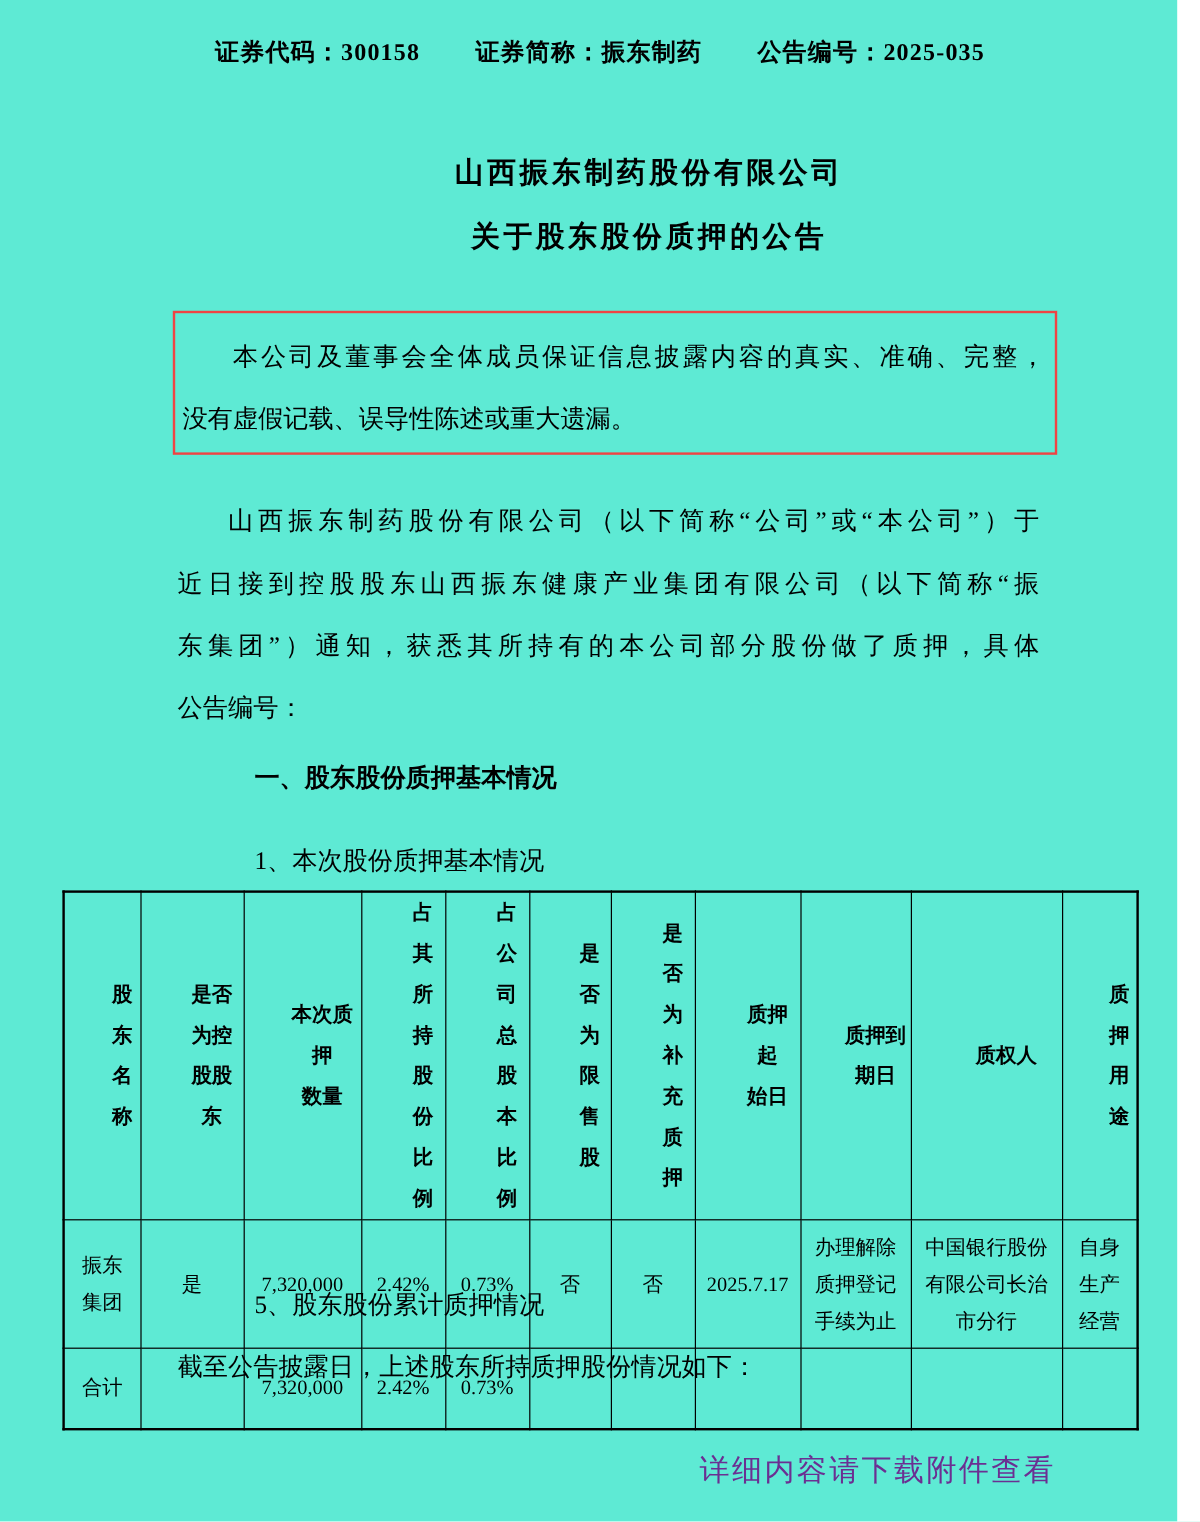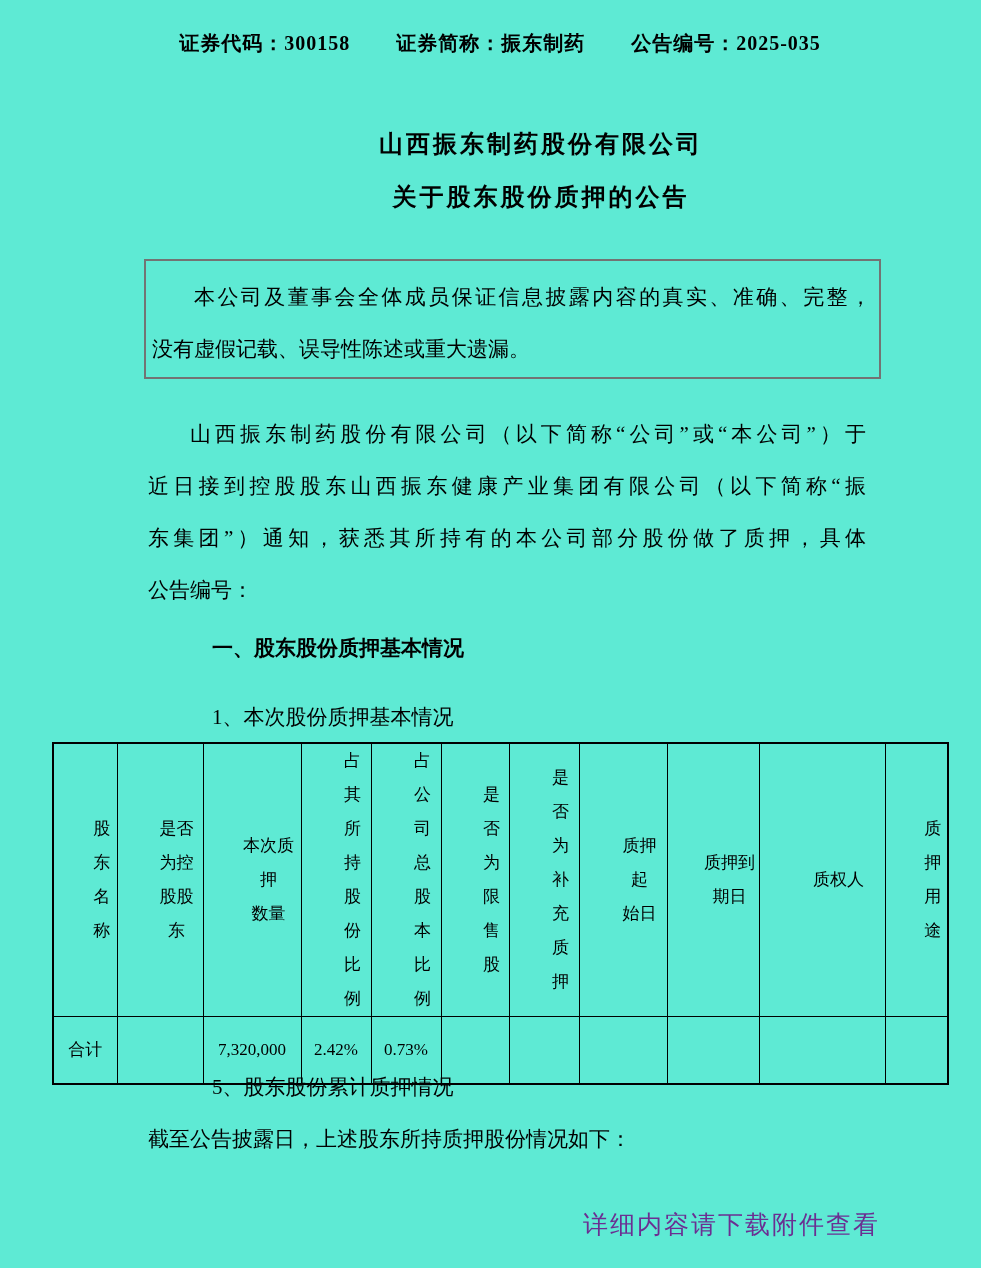--- a/index.html
+++ b/index.html
@@ -43,21 +43,21 @@
   }
   .title-1 { top: 128px; }
   .title-2 { top: 181px; }
   
   .notice-box {
     position: absolute;
     left: 144px;
     top: 259px;
     width: 737px;
     height: 120px;
-    border: 2px solid #737373;
+    border: 2px solid #ef4444;
     box-sizing: border-box;
     padding: 10px 8px 0 6px;
     font-size: 21px;
     line-height: 52px;
   }
   .jl {
     text-align: justify;
     text-align-last: justify;
   }
   .indent2 { text-indent: 2em; }
@@ -96,21 +96,21 @@
   }
   .pledge-table th, .pledge-table td {
     border: 1px solid #000000;
     text-align: center;
     vertical-align: middle;
     white-space: pre-line;
     padding: 0 2px;
     overflow: hidden;
   }
   .pledge-table th {
-    font-weight: normal;
+    font-weight: bold;
     line-height: 34px;
     padding-left: 35px;
   }
   .pledge-table td { line-height: 31px; }
   tr.hdr-row  { height: 131px; }
   tr.data-row { height: 107px; }
   tr.total-row { height: 67px; }
   
   .footer-link {
     position: absolute;
@@ -188,26 +188,46 @@
 补充
 质押</th>
         <th>质押起
 始日</th>
         <th>质押到
 期日</th>
         <th>质权人</th>
         <th>质押
 用途</th>
       </tr>
-      <tr class="total-row">
-        <td>合计</td>
-        <td></td>
+      <tr class="data-row">
+        <td>振东
+集团</td>
+        <td>是</td>
         <td>7,320,000</td>
         <td>2.42%</td>
         <td>0.73%</td>
+        <td>否</td>
+        <td>否</td>
+        <td>2025.7.17</td>
+        <td>办理解除
+质押登记
+手续为止</td>
+        <td>中国银行股份
+有限公司长治
+市分行</td>
+        <td>自身
+生产
+经营</td>
+      </tr>
+      <tr class="total-row">
+        <td>合计</td>
+        <td></td>
+        <td>7,320,000</td>
+        <td>2.42%</td>
+        <td>0.73%</td>
         <td></td>
         <td></td>
         <td></td>
         <td></td>
         <td></td>
         <td></td>
       </tr>
     </tbody>
   </table>
 

